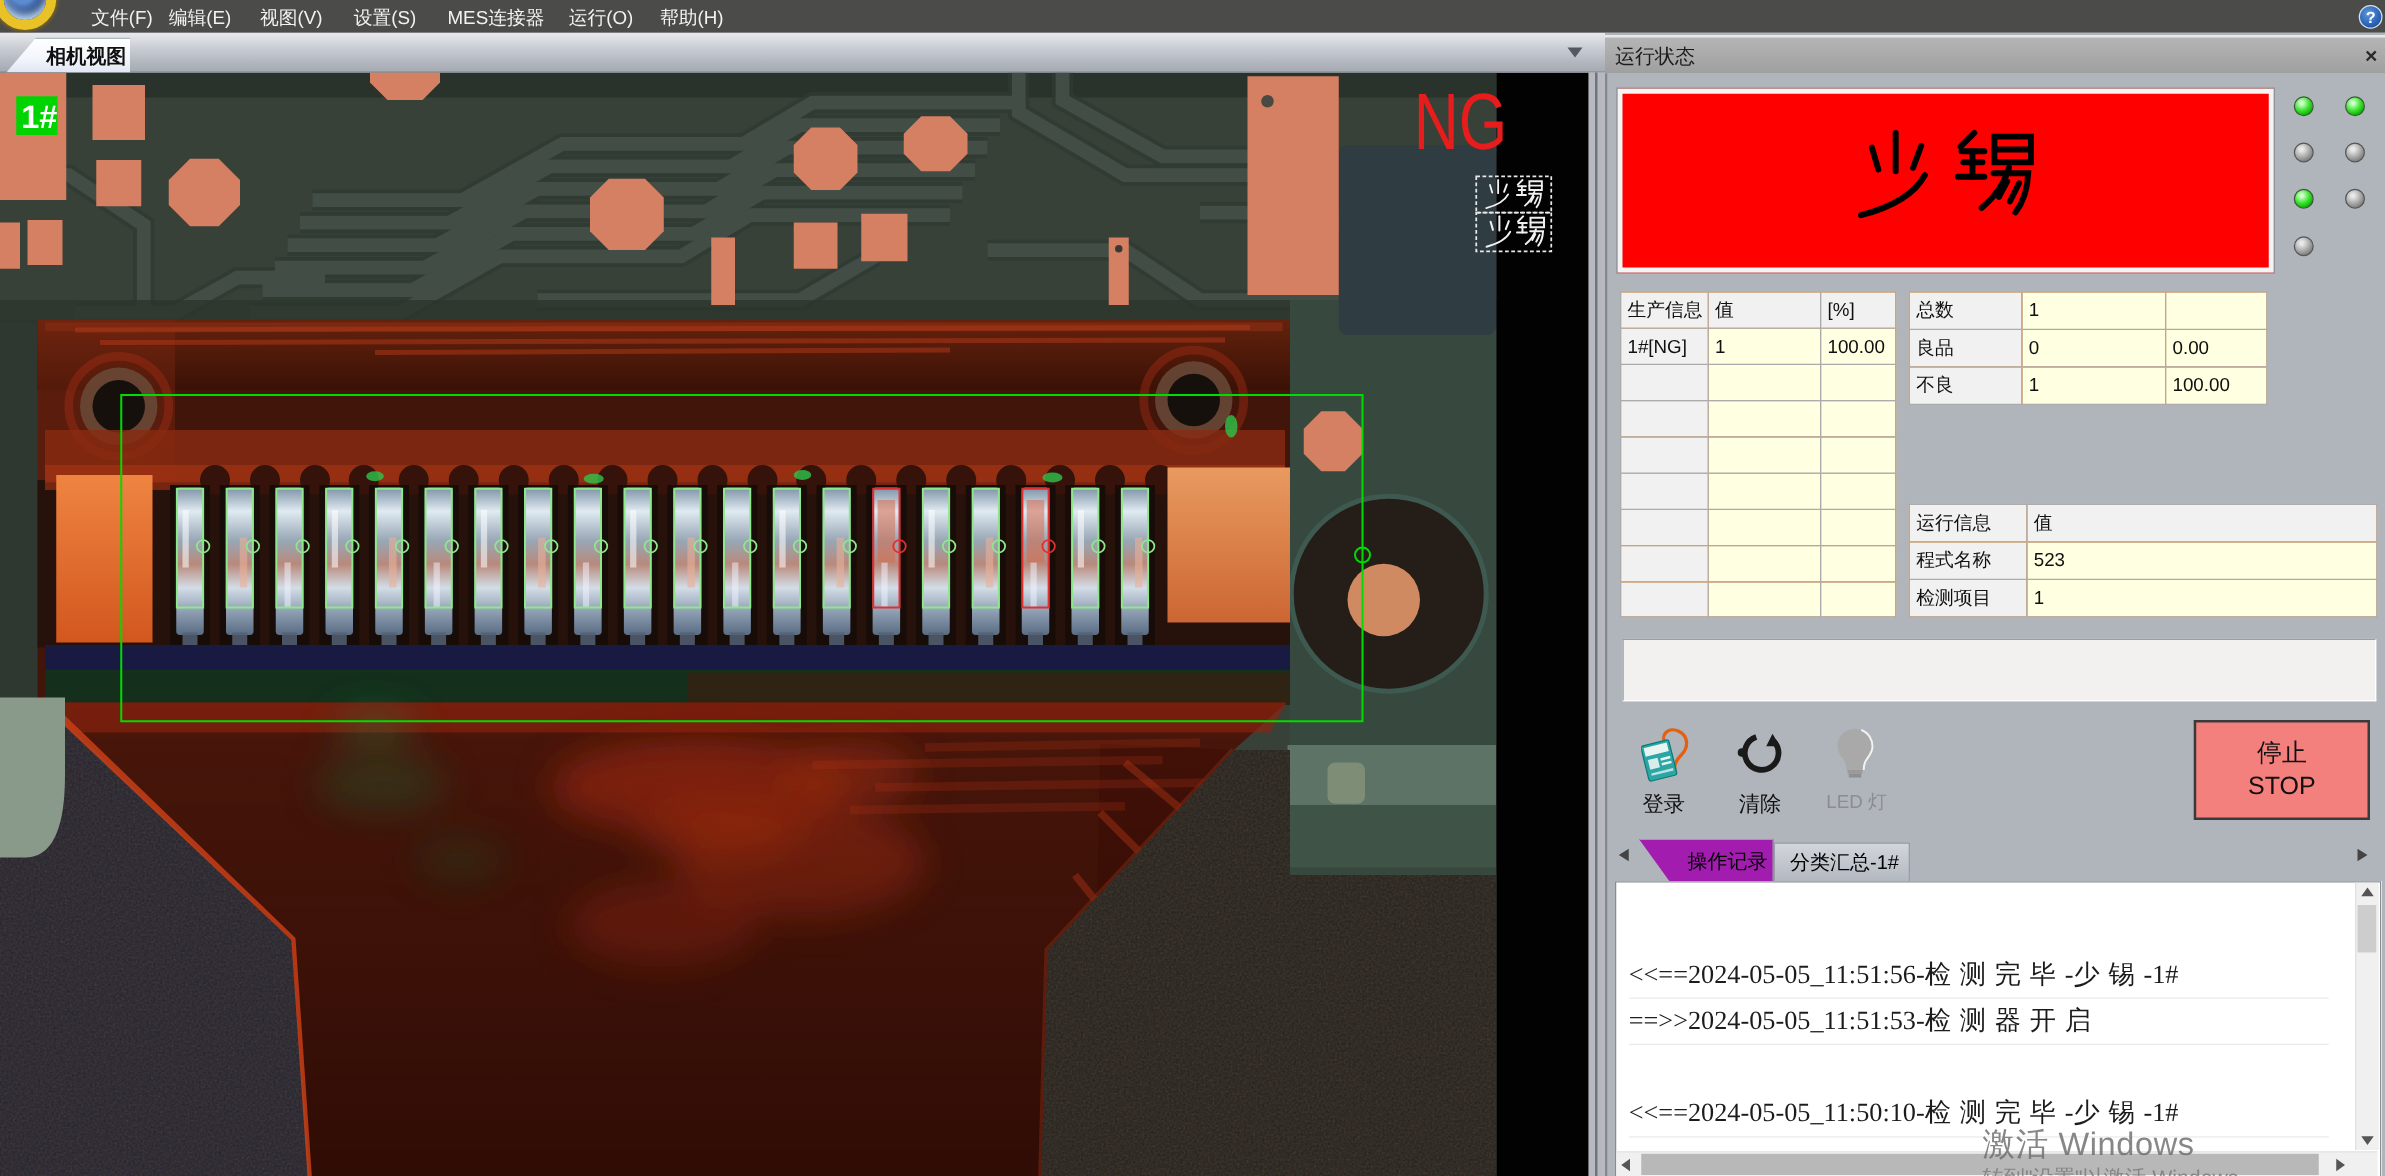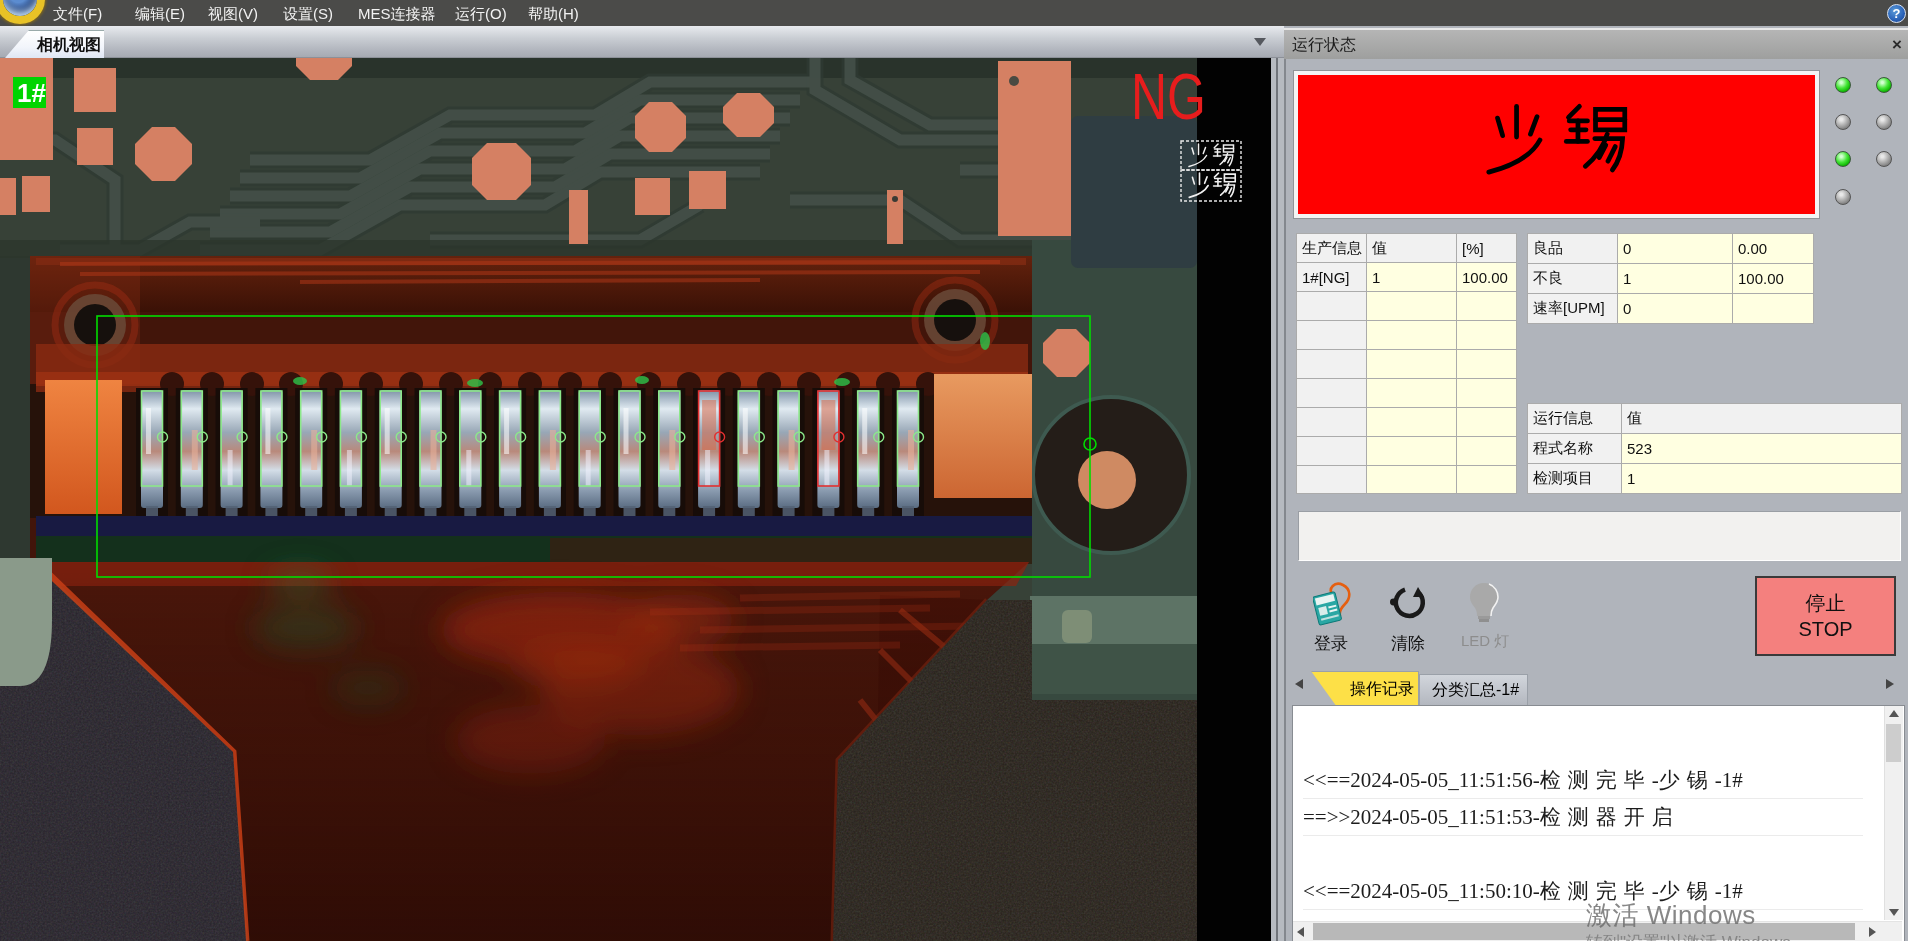--- a/index.html
+++ b/index.html
@@ -33,21 +33,21 @@
 .tbl{position:absolute;border-collapse:collapse;table-layout:fixed;background:#fdba74}
 .tbl td{border:1px solid #ababab;font-size:15px;color:#101010;padding:0 0 0 5px;overflow:hidden;white-space:nowrap}
 .lab{background:#f1f1f1}
 .val{background:#ffffe1}
 
 #msgbar{left:1298px;top:511px;width:601px;height:48px;background:#f2f1ef;border:1px solid #9a9ea4;border-bottom-color:#fff;border-right-color:#fff}
 
 .btxt{position:absolute;font-size:17px;color:#111}
 #stop{left:1755px;top:576px;width:141px;height:80px;background:#f4807e;border:2px solid #3a3a3a;text-align:center;font-size:20px;color:#101010;line-height:26px;padding-top:12px;box-sizing:border-box}
 
-#btab1{left:1311px;top:671px;width:106px;height:34px;background:#fde047;clip-path:polygon(0 0,100% 0,100% 100%,26px 100%);border:1px solid #9aa0a8}
+#btab1{left:1311px;top:671px;width:106px;height:34px;background:#a21caf;clip-path:polygon(0 0,100% 0,100% 100%,26px 100%);border:1px solid #9aa0a8}
 #btab1 span{position:absolute;left:38px;top:7px;font-size:16px;color:#000}
 #btab2{left:1419px;top:674px;width:107px;height:31px;background:linear-gradient(#d2d6dc,#b2b6be);border:1px solid #9aa0a8}
 #btab2 span{position:absolute;left:12px;top:5px;font-size:16px;color:#000}
 
 #logbox{left:1292px;top:705px;width:611px;height:236px;background:#fff;border:1px solid #888c92;overflow:hidden}
 .logrow{position:absolute;left:10px;width:560px;height:37px;border-bottom:1px solid #ebebeb;font-family:"Liberation Serif",serif;font-size:21px;color:#1c1c1c;line-height:37px;white-space:nowrap}
 .cjk{font-family:"Liberation Sans",sans-serif;font-weight:normal;font-style:normal;letter-spacing:7px}
 
 #vsb{position:absolute;right:1px;top:0;width:18px;height:214px;background:#f0f0f0;border-left:1px solid #e0e0e0}
 #vthumb{position:absolute;left:1px;top:18px;width:15px;height:38px;background:#cdcdcd}
@@ -422,21 +422,21 @@
  <rect x="1181" y="170" width="60" height="31" fill="none" stroke="#e8e8e8" stroke-width="1.4" stroke-dasharray="3,2"></rect>
  <use href="#gShao" transform="translate(1186,143) scale(0.25)"></use>
  <use href="#gXi" transform="translate(1212,143) scale(0.25)"></use>
  <use href="#gShao" transform="translate(1186,172) scale(0.27)"></use>
  <use href="#gXi" transform="translate(1212,172) scale(0.27)"></use>
 </g>
 </svg>
 
 <div id="menubar" class="abs"></div>
 <div id="logo" class="abs"></div>
-<span class="mi" style="left:53px">文件(F)</span>
+<span class="mi" style="left:73px">文件(F)</span>
 <span class="mi" style="left:135px">编辑(E)</span>
 <span class="mi" style="left:208px">视图(V)</span>
 <span class="mi" style="left:283px">设置(S)</span>
 <span class="mi" style="left:358px">MES连接器</span>
 <span class="mi" style="left:455px">运行(O)</span>
 <span class="mi" style="left:528px">帮助(H)</span>
 <div id="help" class="abs">?</div>
 <div id="tabstrip" class="abs"></div>
 <div id="tab1" class="abs">
     <span>相机视图</span>
@@ -536,34 +536,34 @@
 </tbody>
   </table>
 
 <table class="tbl" style="left:1527px;top:233px;width:286px" cellspacing="0">
 <colgroup>
       <col style="width:90px">
       <col style="width:115px">
       <col style="width:81px">
     </colgroup>
 <tbody>
+      <tr style="height:30px">
+        <td class="lab">总数</td>
+        <td class="val">1</td>
+        <td class="val"></td>
+      </tr>
 <tr style="height:30px">
         <td class="lab">良品</td>
         <td class="val">0</td>
         <td class="val">0.00</td>
       </tr>
 <tr style="height:30px">
         <td class="lab">不良</td>
         <td class="val">1</td>
         <td class="val">100.00</td>
-      </tr>
-<tr style="height:30px">
-        <td class="lab">速率[UPM]</td>
-        <td class="val">0</td>
-        <td class="val"></td>
       </tr>
 </tbody>
   </table>
 
 <table class="tbl" style="left:1527px;top:403px;width:374px" cellspacing="0">
 <colgroup>
       <col style="width:94px">
       <col style="width:280px">
     </colgroup>
 <tbody>

